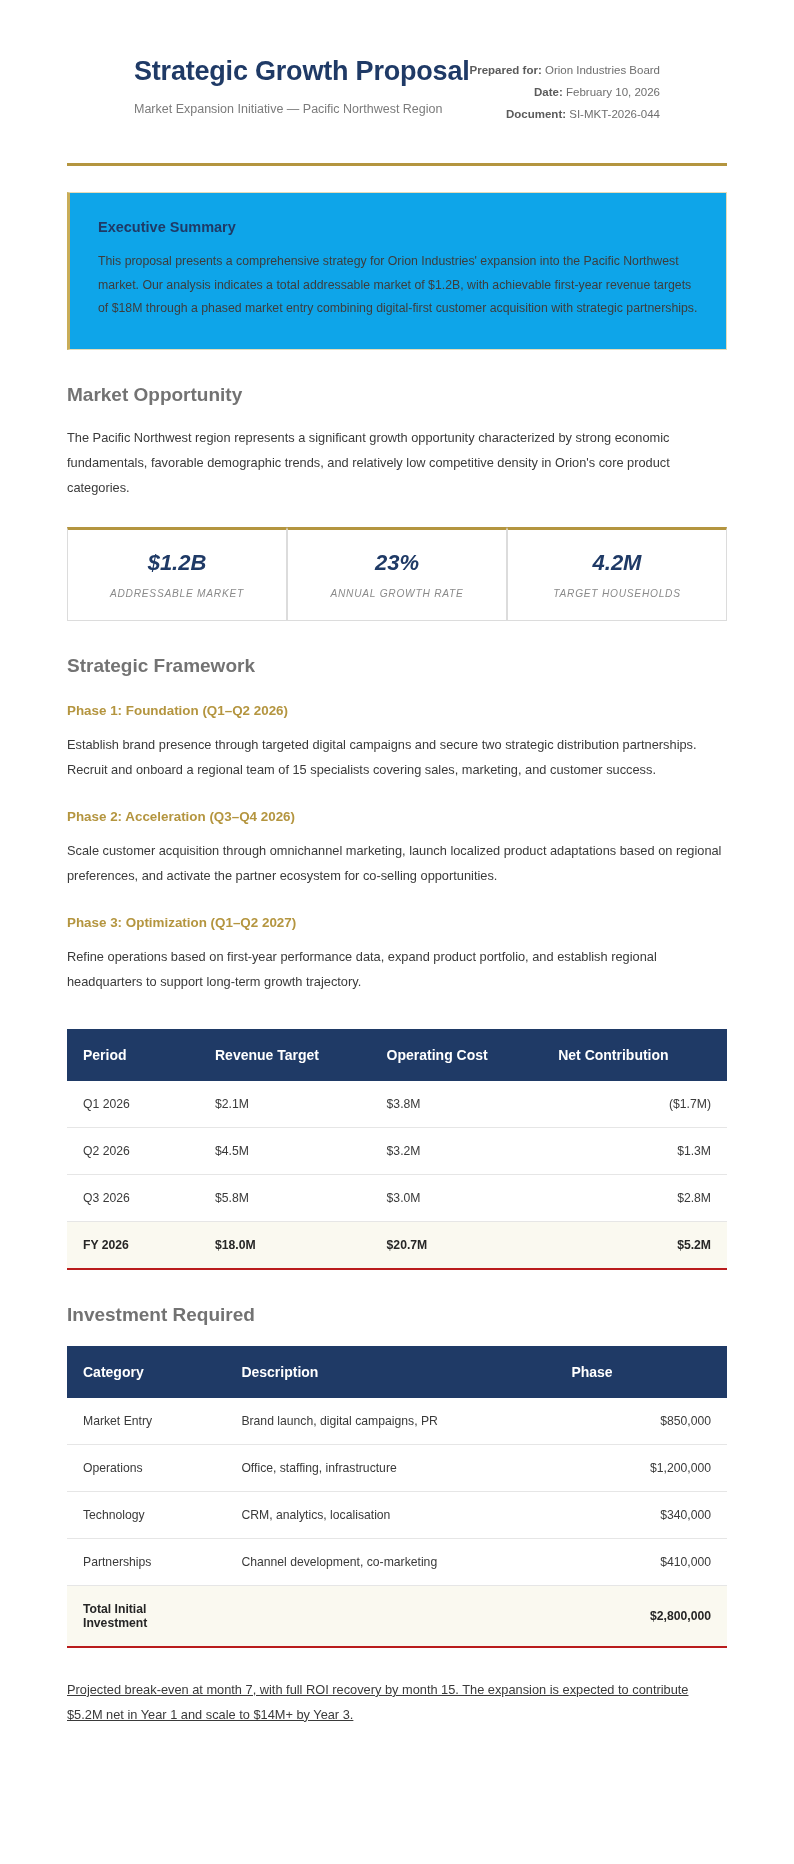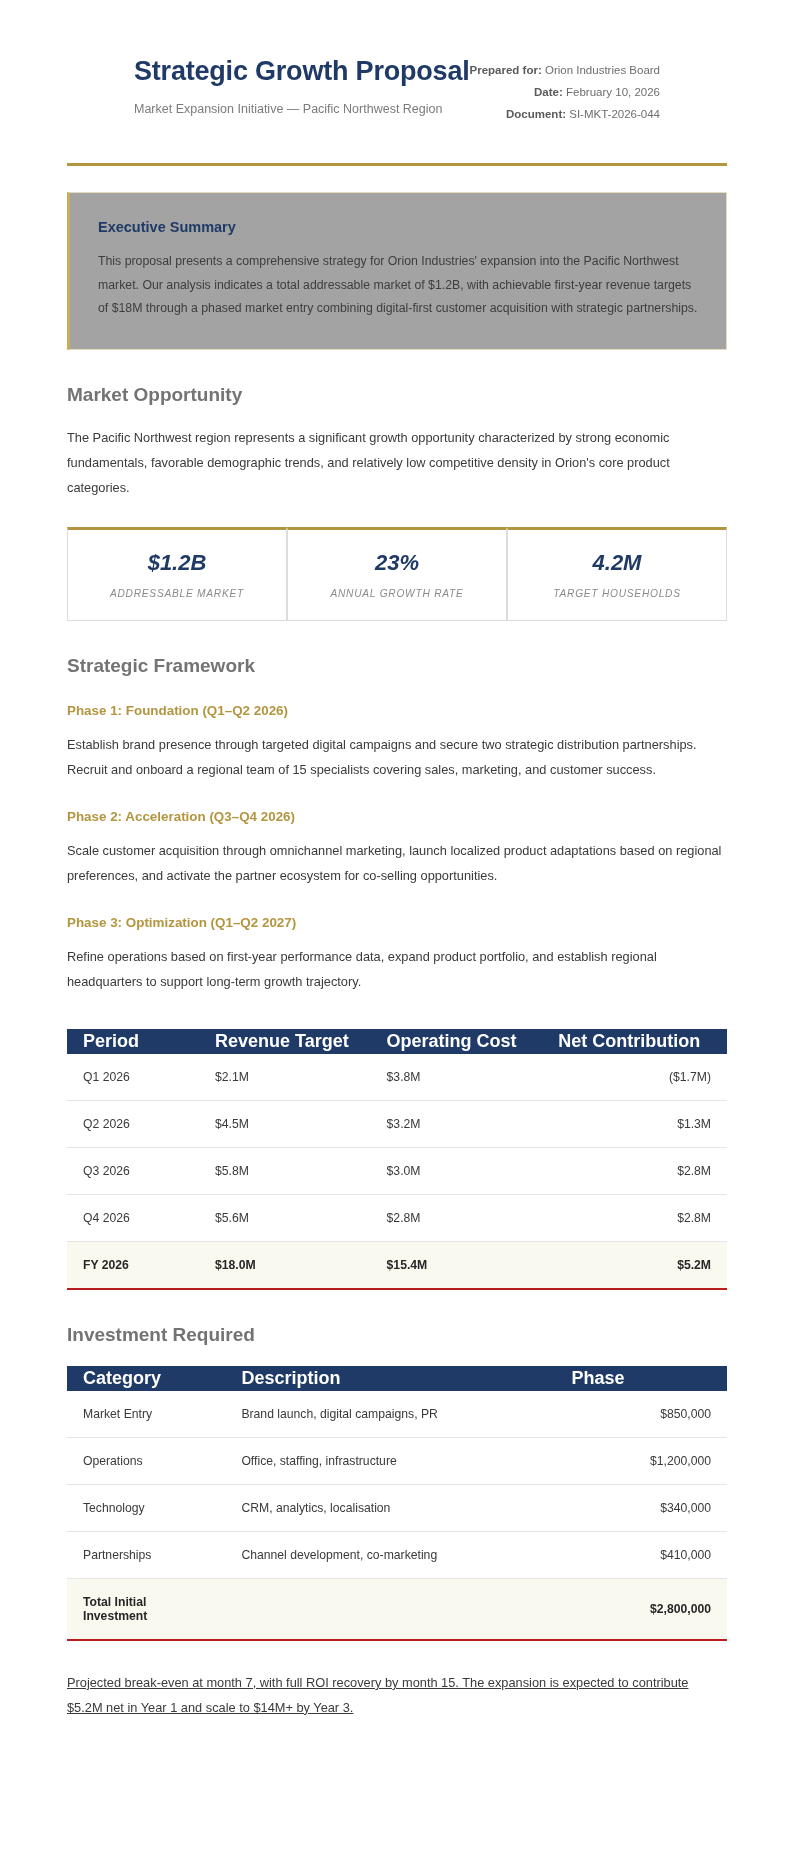--- a/index.html
+++ b/index.html
@@ -62,21 +62,21 @@
 
   .gold-rule {
     margin-top: 38px;
     height: 3px;
     background: #b4953f;
   }
 
   
   .summary-box {
     margin-top: 26px;
-    background: #a3a3a3;
+    background: #0ea5e9;
     border: 1px solid #e4dcb9;
     border-left: 3px solid #c9ad58;
     padding: 26px 28px 28px 28px;
   }
 
   .summary-heading {
     font-size: 14.5px;
     font-weight: bold;
     color: #1f3a66;
     margin-bottom: 15px;
@@ -157,23 +157,23 @@
     width: 100%;
     border-collapse: collapse;
     margin-top: 4px;
     font-size: 12.2px;
   }
 
   table.data-table thead th {
     background: #1f3a66;
     color: #ffffff;
     font-weight: bold;
-    font-size: 18px;
+    font-size: 14px;
     text-align: left;
-    padding: 2px 16px;
+    padding: 18px 16px;
   }
 
   table.data-table thead th.num { text-align: left; }
 
   table.data-table tbody td {
     padding: 16px 16px;
     border-bottom: 1px solid #e6e6e6;
     color: #3a3a3a;
     vertical-align: middle;
     margin-top: 32px;
@@ -292,30 +292,24 @@
           <td>$4.5M</td>
           <td>$3.2M</td>
           <td class="num">$1.3M</td>
         </tr>
         <tr>
           <td>Q3 2026</td>
           <td>$5.8M</td>
           <td>$3.0M</td>
           <td class="num">$2.8M</td>
         </tr>
-        <tr>
-          <td>Q4 2026</td>
-          <td>$5.6M</td>
-          <td>$2.8M</td>
-          <td class="num">$2.8M</td>
-        </tr>
         <tr class="total-row">
           <td>FY 2026</td>
           <td>$18.0M</td>
-          <td>$15.4M</td>
+          <td>$20.7M</td>
           <td class="num">$5.2M</td>
         </tr>
       </tbody>
     </table>
   </div>
 
   <div class="section">
     <div class="section-title">Investment Required</div>
 
     <table class="data-table">

